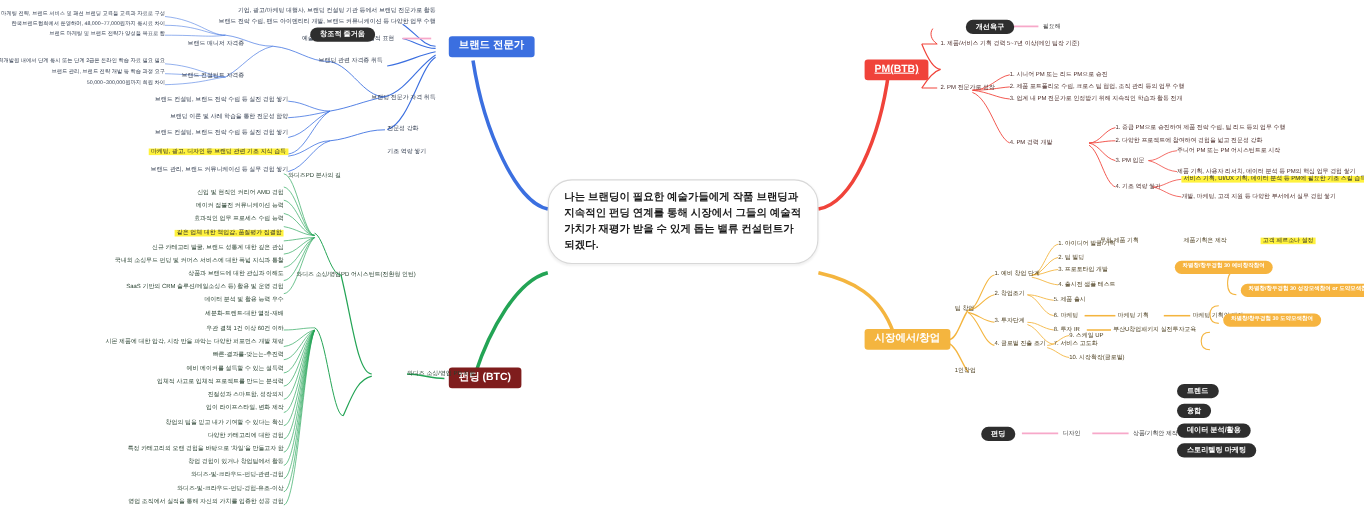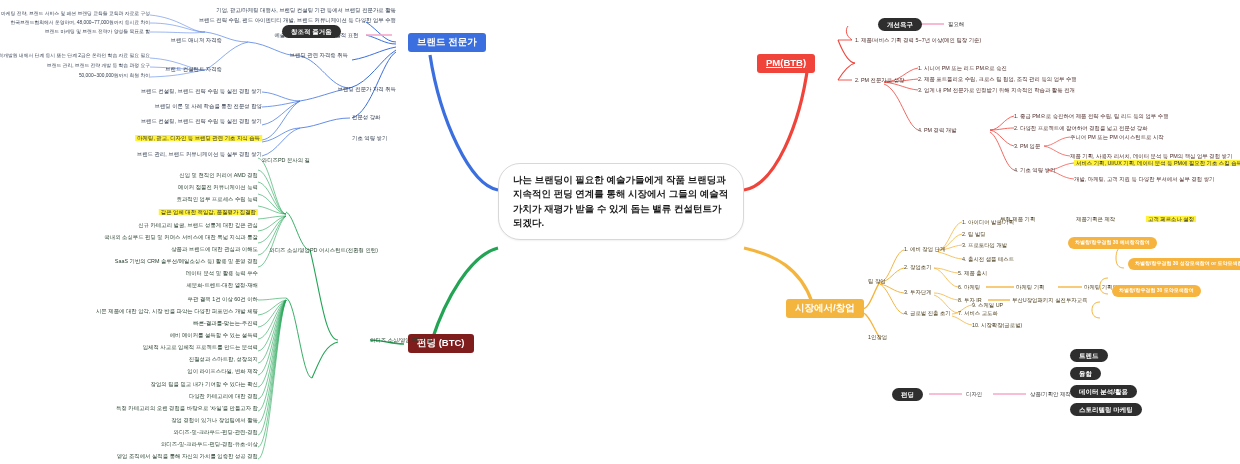--- a/index.html
+++ b/index.html
@@ -170,21 +170,21 @@
     <path d="M1100 302 C 1094 302, 1092 306, 1092 310 C 1092 314, 1094 318, 1100 318" stroke="#f4b53f" stroke-width="1" fill="none"></path>
 
     <path d="M916 24 L 944 24" stroke="#f7a8c9" stroke-width="1.6" fill="none"></path>
     <path d="M929 394 L 962 394" stroke="#f7a8c9" stroke-width="1.6" fill="none"></path>
     <path d="M993 394 L 1026 394" stroke="#f7a8c9" stroke-width="1.6" fill="none"></path>
   </svg>
 
   <div class="node central">나는 브랜딩이 필요한 예술가들에게 작품 브랜딩과 지속적인 펀딩 연계를 통해 시장에서 그들의 예술적 가치가 재평가 받을 수 있게 돕는 밸류 컨설턴트가 되겠다.</div>
 
   <div class="node branch b-blue" style="left:408px;top:33px;">브랜드 전문가</div>
-  <div class="node branch b-red" style="left:757px;top:54px;text-decoration:underline;">PM(BTB)</div>
+  <div class="node branch b-red" style="left:786px;top:54px;text-decoration:underline;">PM(BTB)</div>
   <div class="node branch b-green" style="left:408px;top:334px;">펀딩 (BTC)</div>
   <div class="node branch b-orange" style="left:786px;top:299px;">시장에서/창업</div>
 
   <div class="node leaf blue ra" style="left:396px;top:7px;">기업, 광고/마케팅 대행사, 브랜딩 컨설팅 기관 등에서 브랜딩 전문가로 활동</div>
   <div class="node leaf blue ra" style="left:396px;top:17px;">브랜드 전략 수립, 팬드 아이덴티티 개발, 브랜드 커뮤니케이션 등 다양한 업무 수행</div>
 
   <div class="node leaf blue ra" style="left:296px;top:32px;">예술지식</div>
   <div class="node leaf blue" style="left:330px;top:32px;">예술적 표현</div>
   <div class="node pill" style="left:282px;top:25px;">창조적 즐거움</div>
 

